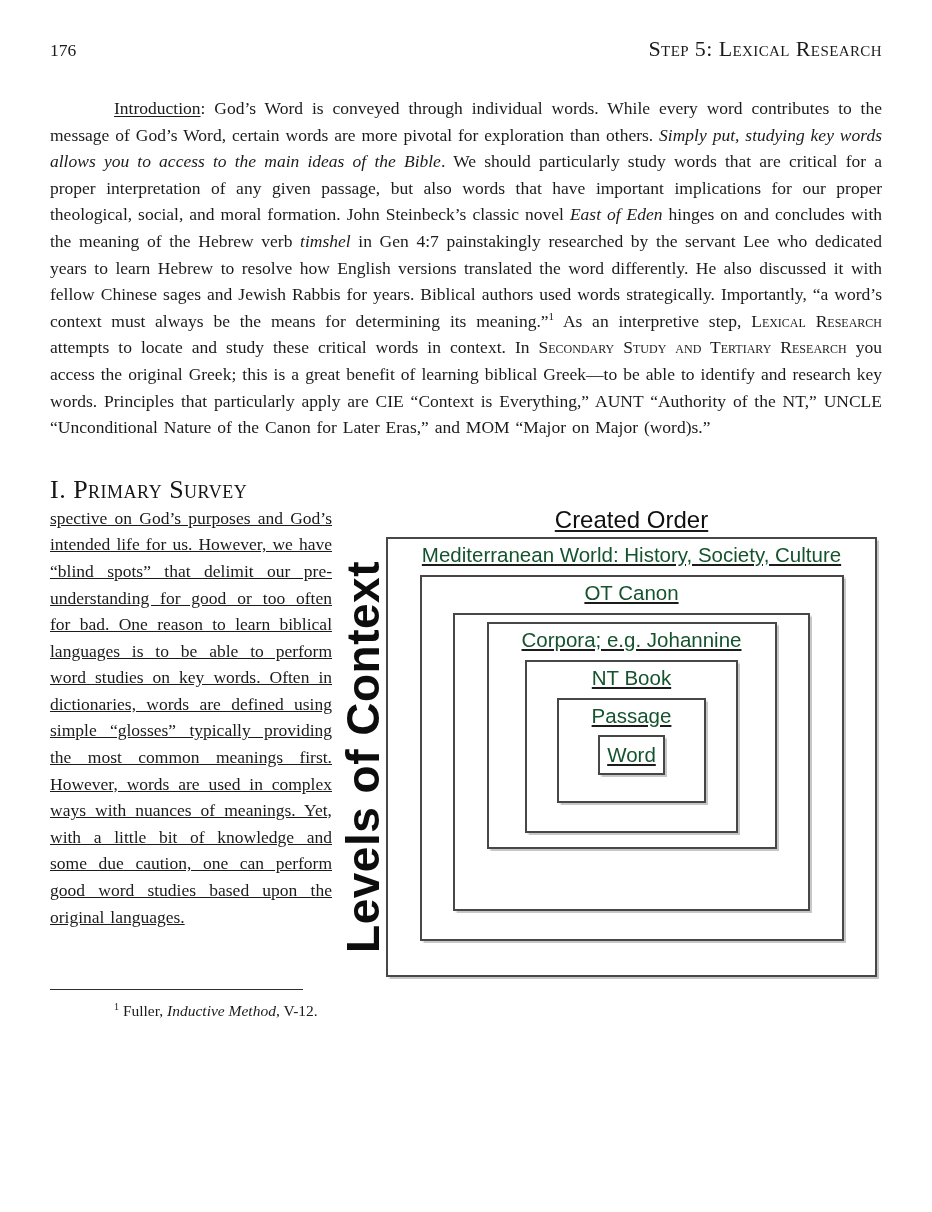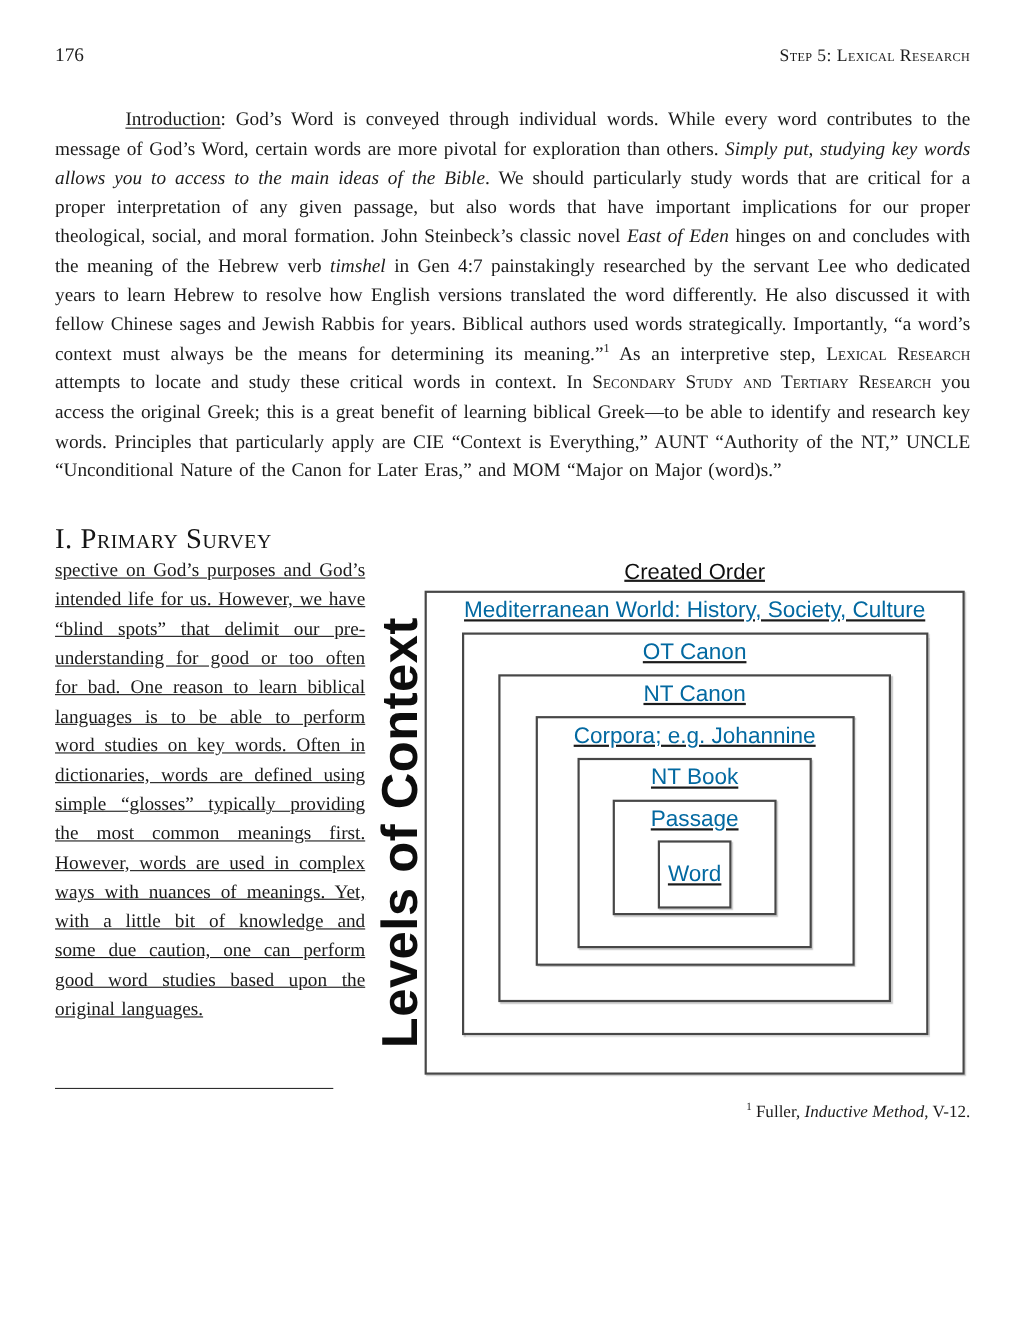--- a/index.html
+++ b/index.html
@@ -12,21 +12,21 @@
     font-family: "Liberation Serif", serif;
     color: #1b1b1b;
     background: #ffffff;
   }
 
   .page-header {
     display: flex; justify-content: space-between; align-items: baseline;
     height: 22px; line-height: 22px;
   }
   .page-number { font-size: 17.5px; }
-  .running-head { font-variant: small-caps; font-size: 16px; letter-spacing: 0.4px; }
+  .running-head { font-variant: small-caps; font-size: 22px; letter-spacing: 0.4px; }
 
   .body-par {
     font-size: 17.5px; line-height: 26.6px;
     text-align: justify; margin: 0;
     word-spacing: 1.5px;
   }
   .indent { text-indent: 64px; }
   .intro-par { margin-top: 35px; }
 
   .section-heading {
@@ -47,49 +47,49 @@
     display: flex; align-items: center; justify-content: center;
   }
   .side-label {
     transform: rotate(-90deg); white-space: nowrap;
     font-family: "Liberation Sans", sans-serif;
     font-weight: bold; font-size: 46px; letter-spacing: 0.5px; color: #0d0d0d;
   }
   .stack-area { margin-left: 46px; width: 491px; }
   .top-label {
     text-align: center; font-family: "Liberation Sans", sans-serif;
-    font-size: 20px; height: 30px; line-height: 30px; color: #0f0f0f;
+    font-size: 24px; height: 30px; line-height: 30px; color: #0f0f0f;
   }
   .lvl {
     border: 2px solid #474747; background: #ffffff;
     margin: 7px auto 0 auto;
     box-shadow: 1.5px 1.5px 1px rgba(0,0,0,0.22);
   }
   .lvl .lbl {
     font-family: "Liberation Sans", sans-serif;
     font-size: 20.5px; line-height: 27px; padding-top: 2px;
-    text-align: center; color: #0369a1; white-space: nowrap;
+    text-align: center; color: #14532d; white-space: nowrap;
   }
   .lvl1 { width: 491px; height: 440px; margin-top: 2px; }
   .lvl2 { width: 424px; height: 366px; }
   .lvl3 { width: 357px; height: 298px; }
   .lvl4 { width: 290px; height: 227px; }
   .lvl5 { width: 213px; height: 173px; }
   .lvl6 { width: 149px; height: 105px; }
-  .lvl7 { width: 67px;  height: 62px; display: flex; align-items: center; justify-content: center; margin-top: 6px; }
+  .lvl7 { width: 67px;  height: 40px; display: flex; align-items: center; justify-content: center; margin-top: 6px; }
   .lvl7 .lbl { padding-top: 0; }
 
   .footnote-sep {
     width: 253px; height: 0;
     border-top: 1.5px solid #2e2e2e;
     margin-top: 12px;
   }
   .footnote {
     font-size: 15.5px; line-height: 23px;
-    margin: 9px 0 15px 0; text-indent: 64px; text-align: right;
+    margin: 9px 0 15px 0; text-indent: 64px; text-align: left;
   }
   .footnote sup { font-size: 10px; vertical-align: super; line-height: 0; }
 
   
   .run-normal { }
   .run-italic { font-style: italic; }
   .run-underline { text-decoration: underline; text-underline-offset: 2px; }
   .run-smallcaps { font-variant: small-caps; }
   .run-sup { vertical-align: super; font-size: 11px; line-height: 0; }
 </style>
@@ -115,21 +115,20 @@
       <div class="side-label-area">
         <span class="side-label">Levels of Context</span>
       </div>
       <div class="stack-area">
         <div class="top-label">Created Order</div>
         <div class="lvl lvl1">
           <div class="lbl">Mediterranean World: History, Society, Culture</div>
           <div class="lvl lvl2">
             <div class="lbl">OT Canon</div>
             <div class="lvl lvl3">
-              <div class="lbl">NT Canon</div>
               <div class="lvl lvl4">
                 <div class="lbl">Corpora; e.g. Johannine</div>
                 <div class="lvl lvl5">
                   <div class="lbl">NT Book</div>
                   <div class="lvl lvl6">
                     <div class="lbl">Passage</div>
                     <div class="lvl lvl7">
                       <div class="lbl">Word</div>
                     </div>
                   </div>

